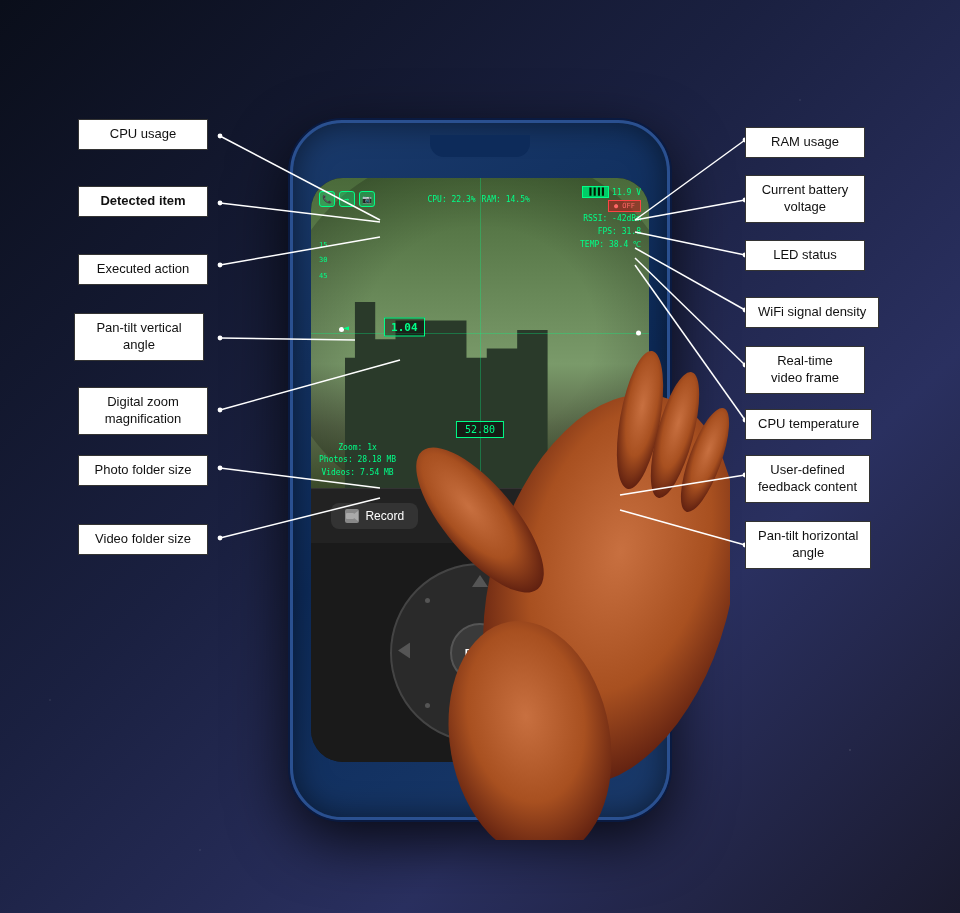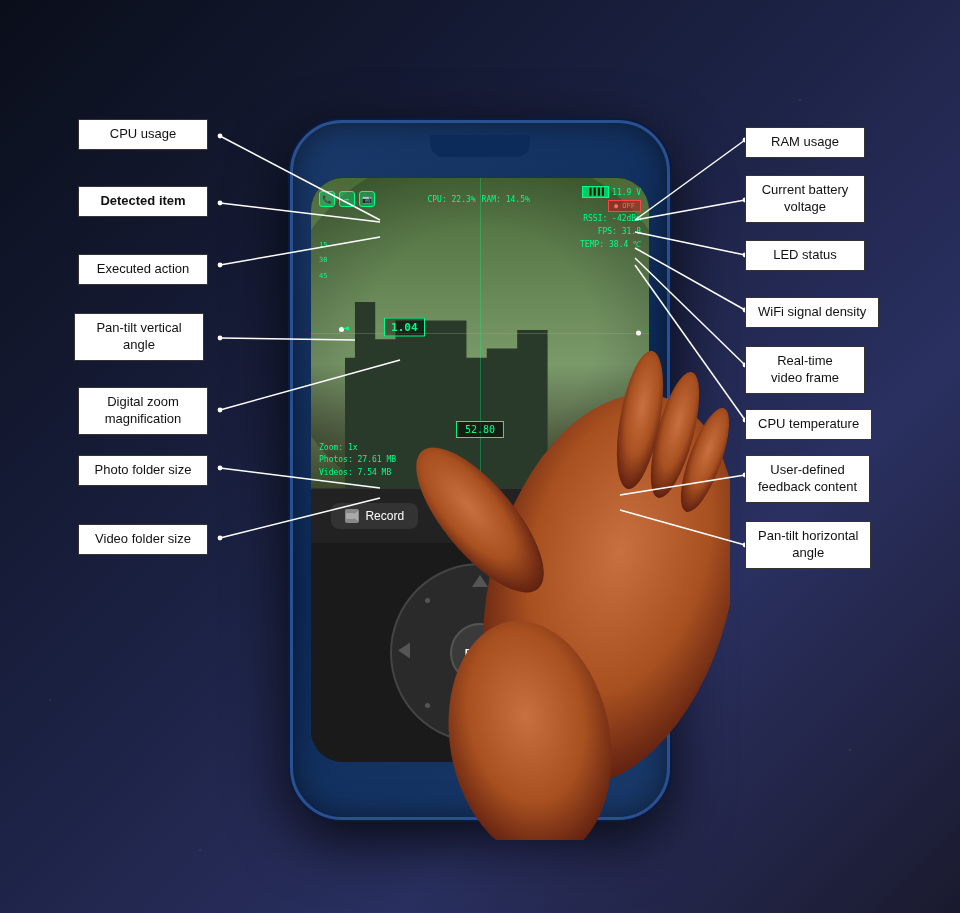--- a/index.html
+++ b/index.html
@@ -501,23 +501,23 @@
             <div style="display:flex; align-items:center; gap:3px;">
               <span style="color:#00ff88; font-size:10px;">◄</span>
               <div style="border:1px solid #00ff88; padding:2px 6px; font-size:11px; font-weight:bold; color:#00ff88; background:rgba(0,0,0,0.4);margin-left:32px;">1.04</div>
             </div>
           </div>
 
           <div style="position:absolute; right:8px; top:50%; width:5px; height:5px; background:white; border-radius:50%; transform:translateY(-50%);"></div>
 
           <div style="position:absolute; bottom:50px; left:50%; transform:translateX(-50%); border:1px solid #00ff88; padding:2px 8px; font-size:10px; color:#00ff88; background:rgba(0,0,0,0.5);">52.80</div>
 
-          <div style="position:absolute; bottom:8px; left:8px; font-size:8px; color:#00ff88; line-height:1.6;">
+          <div style="position:absolute; bottom:8px; left:8px; font-size:8px; color:#00ff88; line-height:1.6;text-align:center;">
             <div>Zoom: 1x</div>
-            <div>Photos: 27.61 MB</div>
+            <div>Photos: 28.18 MB</div>
             <div>Videos: 7.54 MB</div>
           </div>
 
           <div style="position:absolute; bottom:5px; right:15px; width:55px; height:55px; border:1px solid rgba(0,255,136,0.4); border-radius:50%; display:flex; align-items:center; justify-content:center;">
             <div style="width:1px; height:15px; background:#00ff88; margin-top:-15px;"></div>
           </div>
 
           <div style="position:absolute; bottom:10px; right:10px; width:50px; height:50px; border:2px solid rgba(0,255,136,0.5); border-radius:50%; background:rgba(0,255,136,0.1);"></div>
         </div>
       </div>

